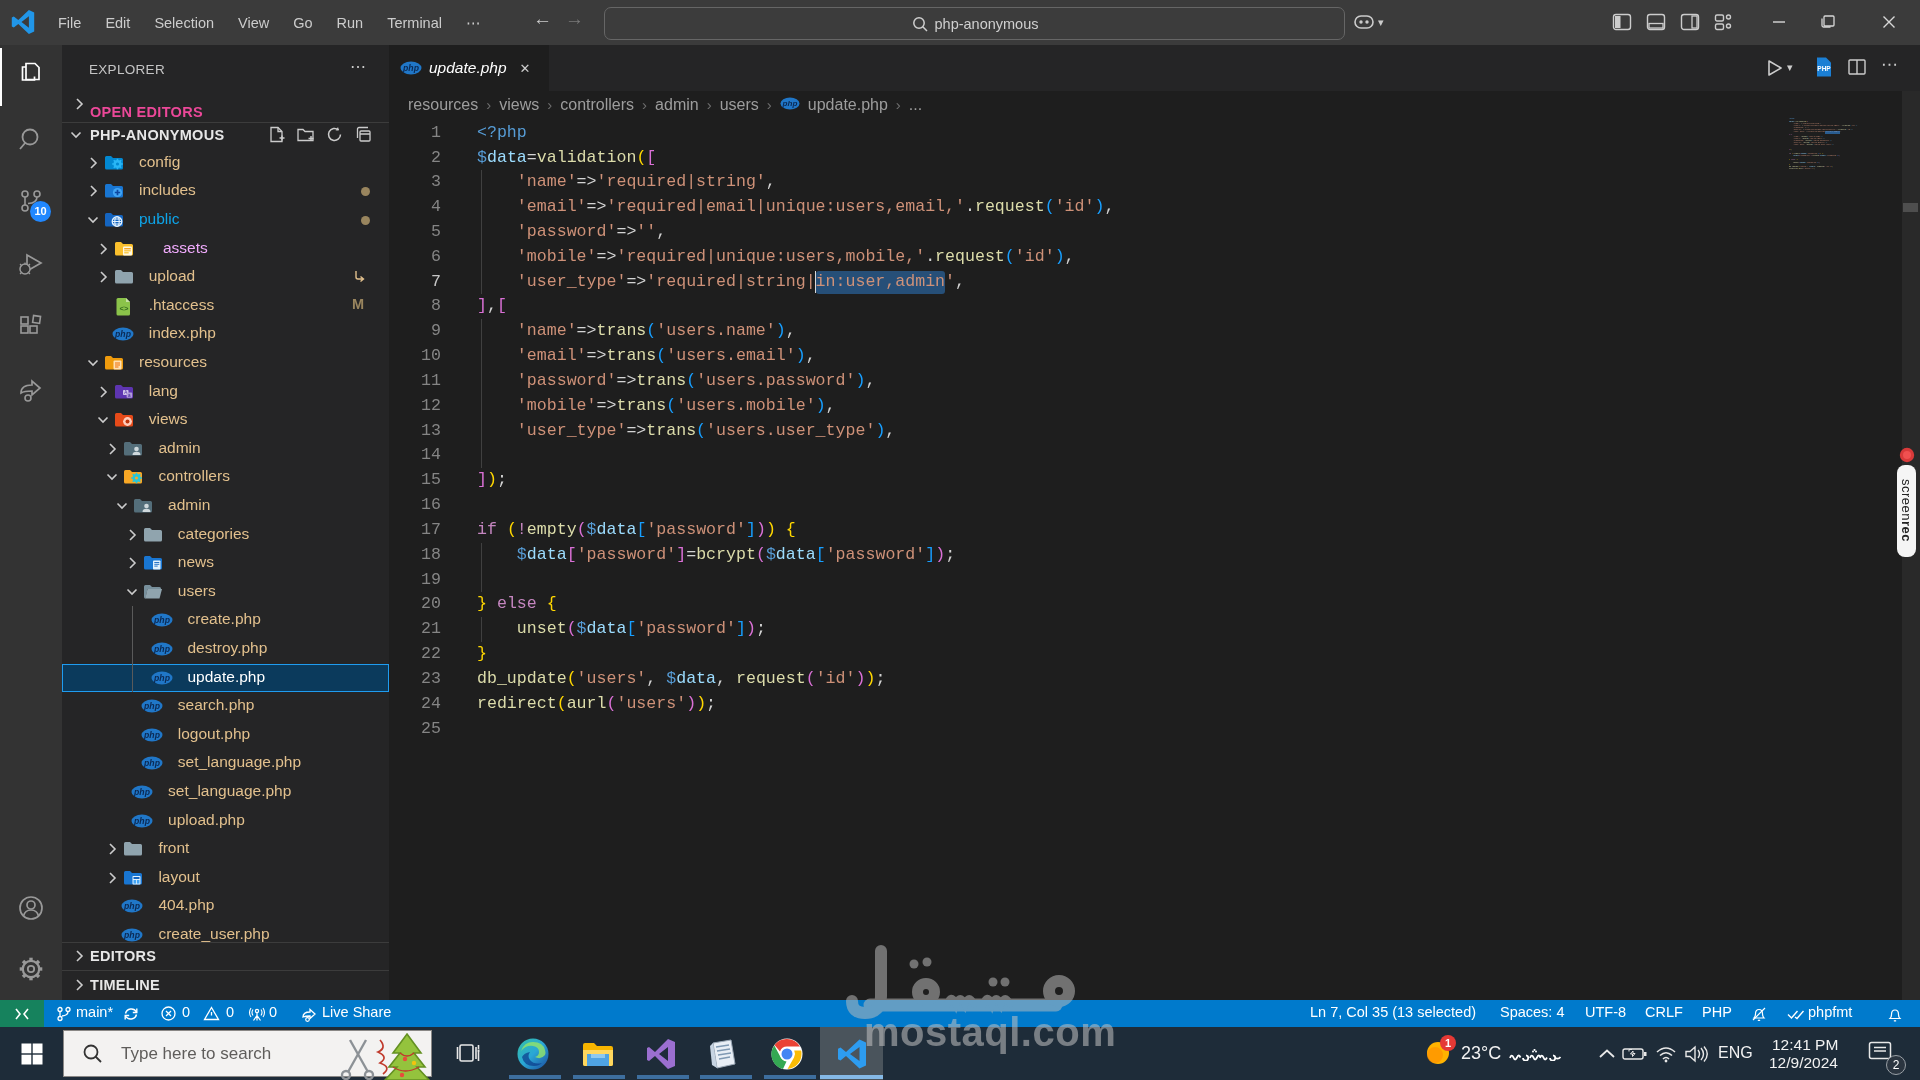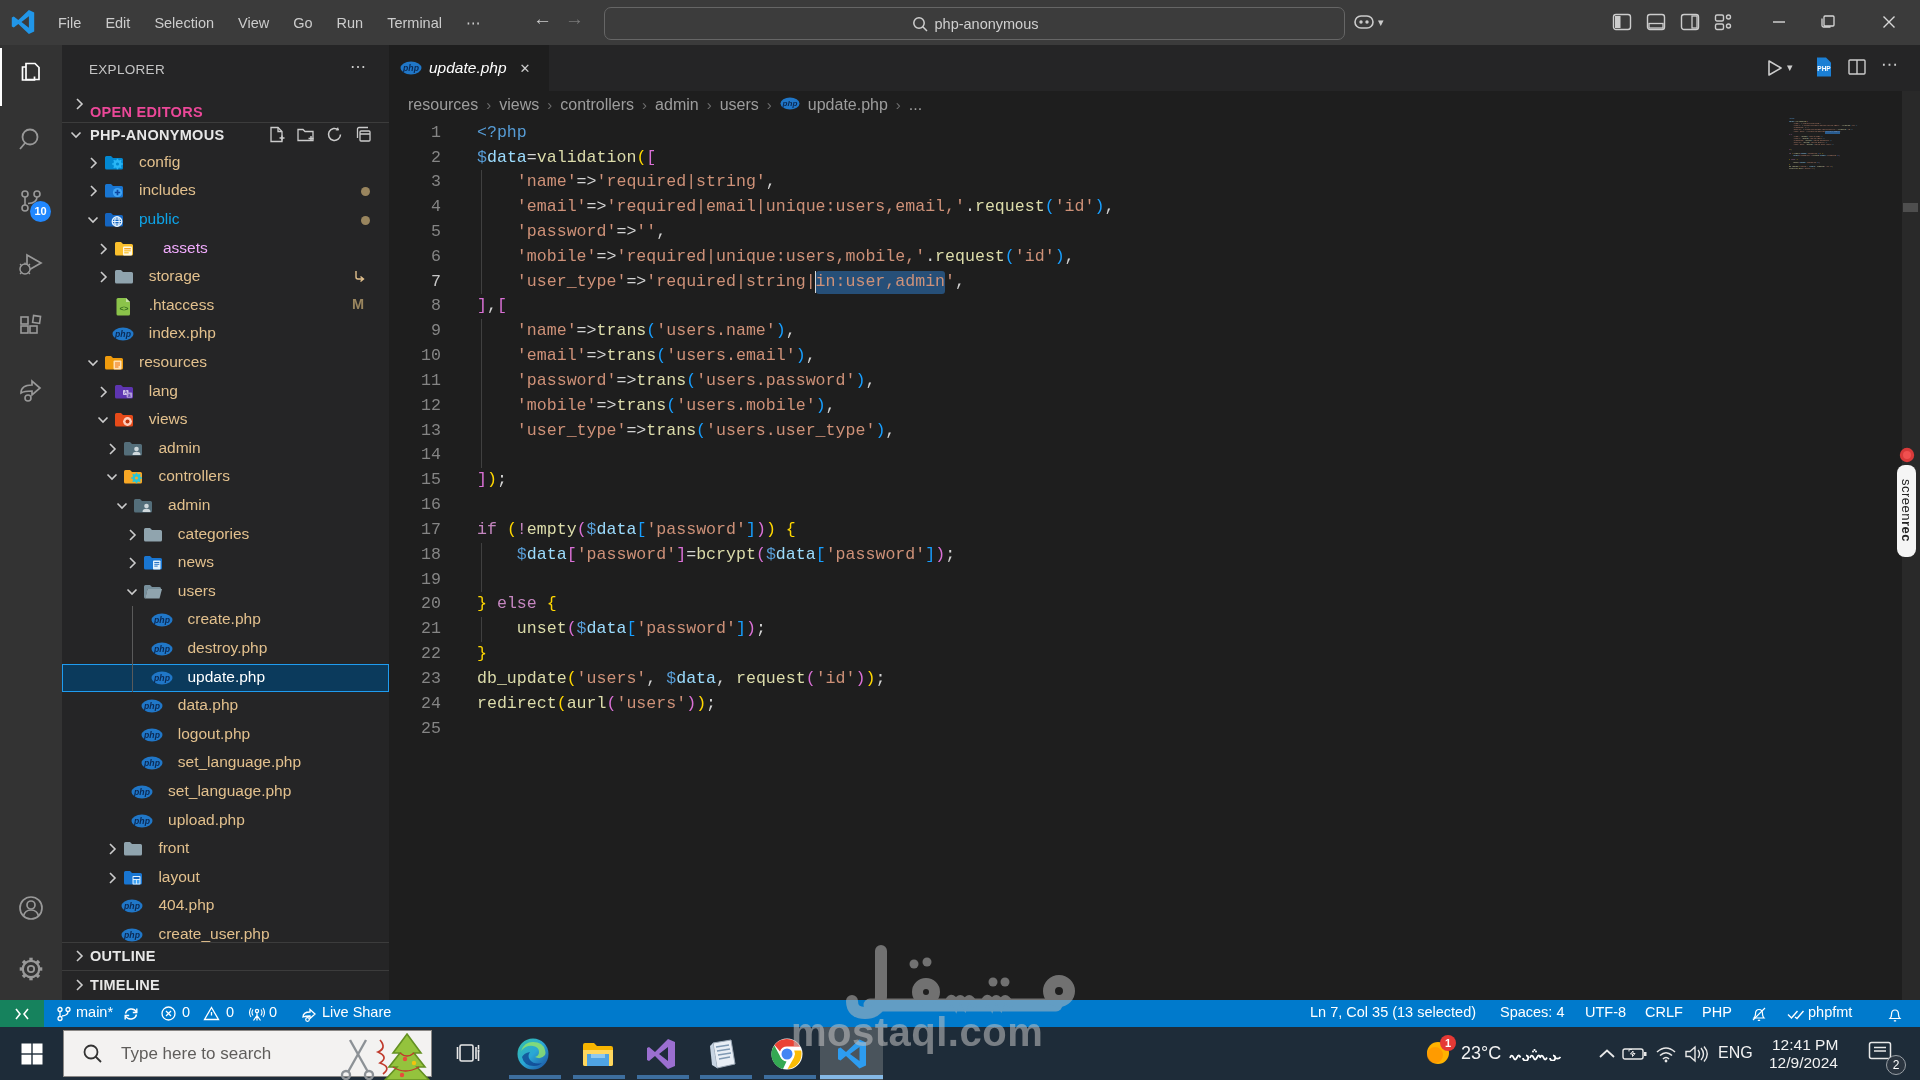--- a/index.html
+++ b/index.html
@@ -250,21 +250,21 @@
           </svg></span>
         <span class="tlabel" style="left:101px;color:#f0abfc">assets</span>
       </div>
       <div class="trow" style="top:218.1px;height:28.6px;">
         <span class="tchev" style="left:31.7px"><svg width="18" height="18" viewBox="0 0 18 18" style="">
             <path d="M7 4 L12 9 L7 14" stroke="#cccccc" stroke-width="1.6" fill="none"></path>
           </svg></span>
         <span class="ticon" style="left:51.7px;top:4px"><svg width="20" height="20" viewBox="0 0 20 20" style="">
             <path d="M1 4.5 Q1 3 2.5 3 H7 L9 5 H17.5 Q19 5 19 6.5 V15 Q19 16.5 17.5 16.5 H2.5 Q1 16.5 1 15 Z" fill="#90a4ae"></path>
           </svg></span>
-        <span class="tlabel" style="left:86.7px;color:#e2c08d">storage</span>
+        <span class="tlabel" style="left:86.7px;color:#e2c08d">upload</span>
         <span class="tsym"><svg width="14" height="14" viewBox="0 0 14 14" style="">
             <path d="M4 2 v6 q0 2 2 2 h5 M8.5 7.5 L11.5 10 L8.5 12.5" stroke="#e2c08d" stroke-width="1.4" fill="none"></path>
           </svg></span>
       </div>
       <div class="trow" style="top:246.7px;height:28.6px;">
         <span class="ticon" style="left:51.7px;top:4px"><svg width="20" height="20" viewBox="0 0 20 20" style="">
             <path d="M4 2 h8 l4 4 v12 a1.5 1.5 0 0 1 -1.5 1.5 h-10.5 a1.5 1.5 0 0 1 -1.5 -1.5 v-14.5 a1.5 1.5 0 0 1 1.5 -1.5 z" fill="#8bc34a"></path>
             <path d="M12 2 l4 4 h-4 z" fill="#c5e1a5"></path>
             <text x="10" y="15" font-size="7.5" fill="#33691e" text-anchor="middle" font-family="Liberation Mono, monospace" font-weight="bold">&lt;&gt;</text>
           </svg></span>
@@ -406,21 +406,21 @@
             <ellipse cx="11.0" cy="7.0" rx="10.5" ry="6.5" fill="#2077c8"></ellipse>
             <text x="11.0" y="9.9" font-size="8.7" font-style="italic" font-weight="bold" fill="#0b2a55" text-anchor="middle" font-family="Liberation Sans, sans-serif">php</text>
           </svg></span>
         <span class="tlabel" style="left:125.5px;color:#ffffff">update.php</span>
       </div>
       <div class="trow" style="top:647.1px;height:28.6px;">
         <span class="ticon" style="left:78.8px;top:7px"><svg width="22" height="14" viewBox="0 0 22 14" style="">
             <ellipse cx="11.0" cy="7.0" rx="10.5" ry="6.5" fill="#2077c8"></ellipse>
             <text x="11.0" y="9.9" font-size="8.7" font-style="italic" font-weight="bold" fill="#0b2a55" text-anchor="middle" font-family="Liberation Sans, sans-serif">php</text>
           </svg></span>
-        <span class="tlabel" style="left:115.8px;color:#e2c08d">data.php</span>
+        <span class="tlabel" style="left:115.8px;color:#e2c08d">search.php</span>
       </div>
       <div class="trow" style="top:675.7px;height:28.6px;">
         <span class="ticon" style="left:78.8px;top:7px"><svg width="22" height="14" viewBox="0 0 22 14" style="">
             <ellipse cx="11.0" cy="7.0" rx="10.5" ry="6.5" fill="#2077c8"></ellipse>
             <text x="11.0" y="9.9" font-size="8.7" font-style="italic" font-weight="bold" fill="#0b2a55" text-anchor="middle" font-family="Liberation Sans, sans-serif">php</text>
           </svg></span>
         <span class="tlabel" style="left:115.8px;color:#e2c08d">logout.php</span>
       </div>
       <div class="trow" style="top:704.3px;height:28.6px;">
         <span class="ticon" style="left:78.8px;top:7px"><svg width="22" height="14" viewBox="0 0 22 14" style="">
@@ -477,21 +477,21 @@
             <ellipse cx="11.0" cy="7.0" rx="10.5" ry="6.5" fill="#2077c8"></ellipse>
             <text x="11.0" y="9.9" font-size="8.7" font-style="italic" font-weight="bold" fill="#0b2a55" text-anchor="middle" font-family="Liberation Sans, sans-serif">php</text>
           </svg></span>
         <span class="tlabel" style="left:96.4px;color:#e2c08d">create_user.php</span>
       </div>
       <div style="position:absolute;left:69.5px;top:561.3px;width:1px;height:85.8px;background:#5a5a5a"></div>
 <div style="position:absolute;left:0;top:897px;width:327px;height:1px;background:#3c3c3c"></div>
 <div style="position:absolute;left:8px;top:902px"><svg width="18" height="18" viewBox="0 0 18 18" style="">
           <path d="M7 4 L12 9 L7 14" stroke="#cccccc" stroke-width="1.6" fill="none"></path>
         </svg></div>
-<div style="position:absolute;left:28px;top:903px;font-size:14.5px;font-weight:bold;color:#e7e7e7;letter-spacing:0.3px">OUTLINE</div>
+<div style="position:absolute;left:28px;top:903px;font-size:14.5px;font-weight:bold;color:#e7e7e7;letter-spacing:0.3px">EDITORS</div>
 <div style="position:absolute;left:0;top:925px;width:327px;height:1px;background:#3c3c3c"></div>
 <div style="position:absolute;left:8px;top:931px"><svg width="18" height="18" viewBox="0 0 18 18" style="">
           <path d="M7 4 L12 9 L7 14" stroke="#cccccc" stroke-width="1.6" fill="none"></path>
         </svg></div>
 <div style="position:absolute;left:28px;top:932px;font-size:14.5px;font-weight:bold;color:#e7e7e7;letter-spacing:0.3px">TIMELINE</div>
 </div>
 <div class="editor">
 <div class="tabbar">
 <div class="tab">
           <svg width="22" height="14" viewBox="0 0 22 14" style="">
@@ -756,20 +756,20 @@
 <circle cx="83" cy="50" r="8.5" stroke-width="11"></circle>
 <path d="M104 63 q4 -13 9 -1 q4 -11 9 0 q4 -11 9 0" stroke-width="7"></path>
 <path d="M140 63 q4 -13 9 -1 q4 -11 9 0 q4 -11 9 0" stroke-width="7"></path>
 <path d="M38 9 V54 Q38 71 22 71 Q9 71 9 59" stroke-width="12"></path>
 </g>
 <circle cx="150" cy="40" r="4.5" fill="#bdbdbd"></circle>
         <circle cx="162" cy="40" r="4.5" fill="#bdbdbd"></circle>
 <circle cx="71" cy="22" r="4.5" fill="#bdbdbd"></circle>
         <circle cx="84" cy="20" r="4.5" fill="#bdbdbd"></circle>
       </svg></div>
-<div style="position:absolute;left:791px;top:1010px;width:240px;text-align:center;font-size:40px;font-weight:bold;color:#c2c2c2;opacity:0.55;z-index:60;letter-spacing:0.5px">mostaql.com</div>
+<div style="position:absolute;left:864px;top:1010px;width:240px;text-align:center;font-size:40px;font-weight:bold;color:#c2c2c2;opacity:0.55;z-index:60;letter-spacing:0.5px">mostaql.com</div>
 <div style="position:absolute;left:1899px;top:447px;z-index:55"><svg width="16" height="16" viewBox="0 0 16 16" style="">
         <circle cx="8" cy="8" r="7.2" fill="#d83a3a"></circle>
         <circle cx="8" cy="8" r="4" fill="#f05050"></circle>
       </svg></div>
 <div style="position:absolute;left:1897px;top:465px;width:19px;height:92px;background:#f5f5f5;border-radius:8px;z-index:55;display:flex;align-items:center;justify-content:center">
 <span style="writing-mode:vertical-rl;font-size:13px;color:#222;letter-spacing:0.5px">screen<b>rec</b></span>
     </div>
 </div>
 </body></html>

